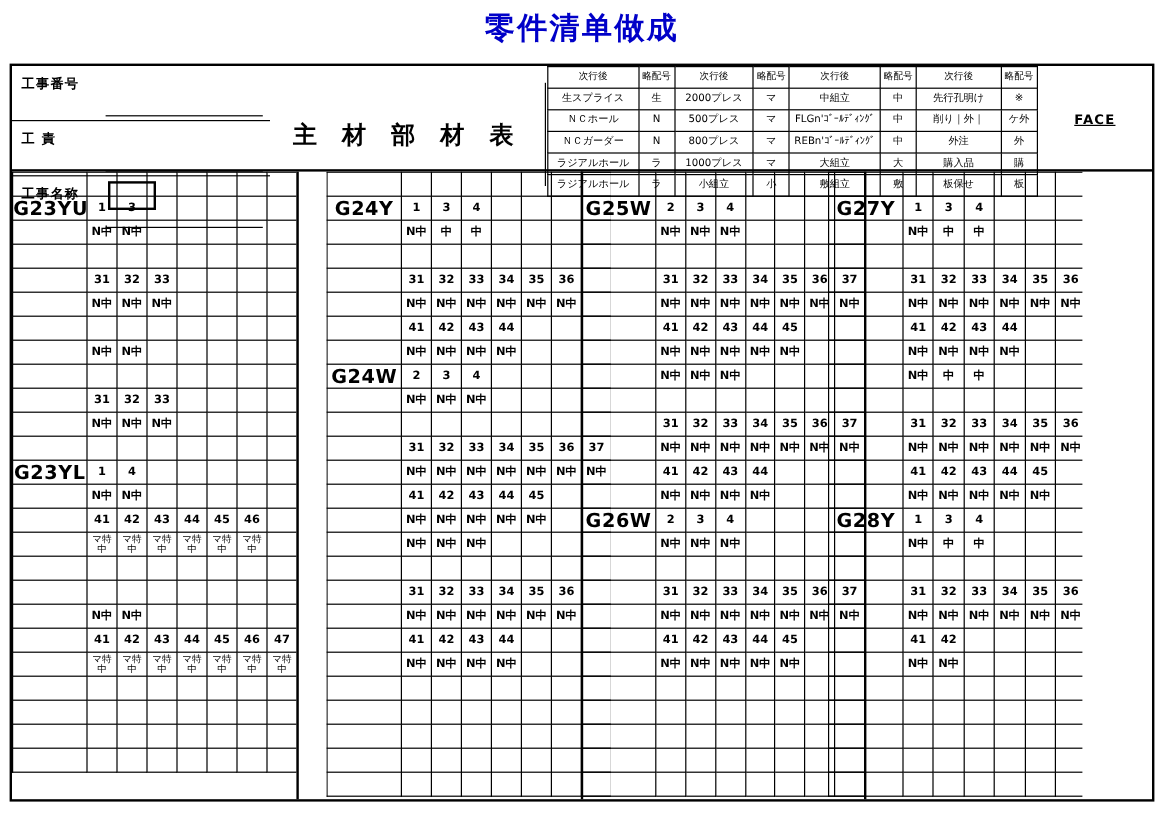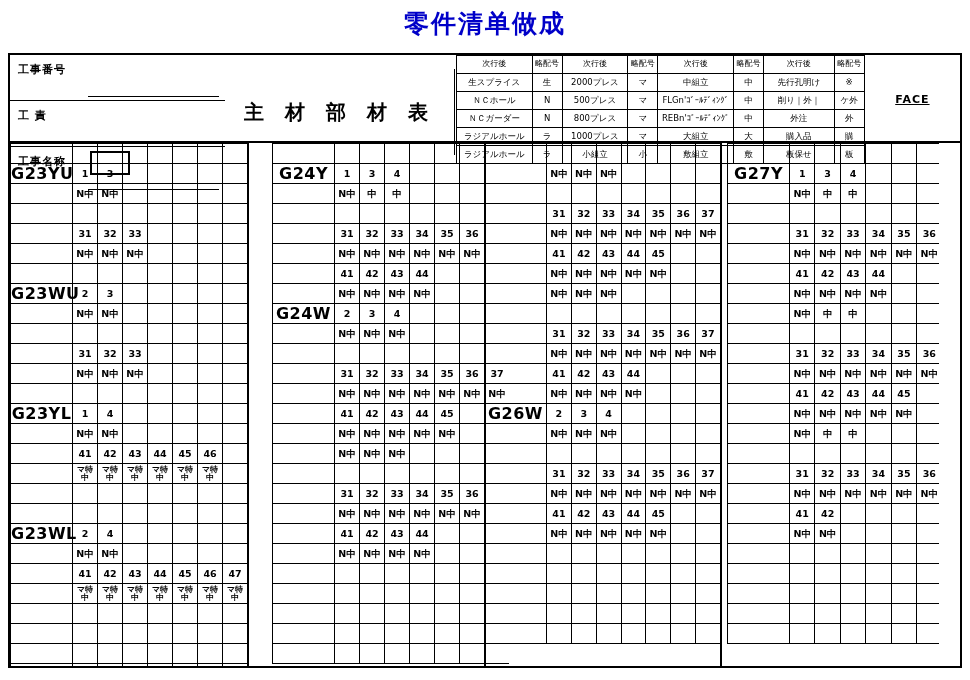--- a/index.html
+++ b/index.html
@@ -131,21 +131,21 @@
     font-family:"DejaVu Sans", sans-serif;
     padding:0;
     font-weight:bold;
     line-height:1;
   }
   table.gtab td.code{
     font-size:16px;
     letter-spacing:0.5px;
   }
   table.gtab td.empty{font-weight:normal;}
-  table.gtab td.small{font-size:8px;font-weight:bold;}
+  table.gtab td.small{font-size:8px;font-weight:normal;}
 </style>
 </head>
 <body>
 
 <div id="title">零件清单做成</div>
 
 <div id="sheet">
 
   <div id="header">
 
@@ -327,30 +327,20 @@
               <td class="empty"></td>
               <td class="empty"></td>
               <td class="empty"></td>
               <td class="empty"></td>
               <td class="empty"></td>
               <td class="empty"></td>
               <td class="empty"></td>
               <td class="empty"></td>
             </tr>
             <tr>
-              <td class="code">G23WU</td>
-              <td class="">2</td>
-              <td class="">3</td>
-              <td class="empty"></td>
-              <td class="empty"></td>
-              <td class="empty"></td>
-              <td class="empty"></td>
-              <td class="empty"></td>
-            </tr>
-            <tr>
               <td class="empty"></td>
               <td class="">N中</td>
               <td class="">N中</td>
               <td class="empty"></td>
               <td class="empty"></td>
               <td class="empty"></td>
               <td class="empty"></td>
               <td class="empty"></td>
             </tr>
             <tr>
@@ -440,30 +430,20 @@
               <td class="empty"></td>
               <td class="empty"></td>
               <td class="empty"></td>
               <td class="empty"></td>
               <td class="empty"></td>
             </tr>
             <tr>
               <td class="empty"></td>
               <td class="empty"></td>
               <td class="empty"></td>
-              <td class="empty"></td>
-              <td class="empty"></td>
-              <td class="empty"></td>
-              <td class="empty"></td>
-              <td class="empty"></td>
-            </tr>
-            <tr>
-              <td class="code">G23WL</td>
-              <td class="">2</td>
-              <td class="">4</td>
               <td class="empty"></td>
               <td class="empty"></td>
               <td class="empty"></td>
               <td class="empty"></td>
               <td class="empty"></td>
             </tr>
             <tr>
               <td class="empty"></td>
               <td class="">N中</td>
               <td class="">N中</td>
@@ -829,20 +809,30 @@
               <td class="empty"></td>
               <td class="empty"></td>
               <td class="empty"></td>
               <td class="empty"></td>
               <td class="empty"></td>
               <td class="empty"></td>
               <td class="empty"></td>
               <td class="empty"></td>
             </tr>
             <tr>
+              <td class="code">G25W</td>
+              <td class="">2</td>
+              <td class="">3</td>
+              <td class="">4</td>
+              <td class="empty"></td>
+              <td class="empty"></td>
+              <td class="empty"></td>
+              <td class="empty"></td>
+            </tr>
+            <tr>
               <td class="empty"></td>
               <td class="">N中</td>
               <td class="">N中</td>
               <td class="">N中</td>
               <td class="empty"></td>
               <td class="empty"></td>
               <td class="empty"></td>
               <td class="empty"></td>
             </tr>
             <tr>
@@ -1071,21 +1061,21 @@
               <td class="empty"></td>
               <td class="empty"></td>
               <td class="empty"></td>
               <td class="empty"></td>
               <td class="empty"></td>
               <td class="empty"></td>
             </tr>
           </tbody>
         </table>
       </div>
-      <div class="panel" style="left:717px;width:212px;">
+      <div class="panel" style="left:680px;width:212px;">
         <table class="gtab">
           <colgroup>
             <col style="width:62px">
             <col style="width:25.428571428571427px">
             <col style="width:25.428571428571427px">
             <col style="width:25.428571428571427px">
             <col style="width:25.428571428571427px">
             <col style="width:25.428571428571427px">
             <col style="width:25.428571428571427px">
             <col style="width:25.428571428571427px">
@@ -1225,20 +1215,30 @@
               <td class="empty"></td>
               <td class="">N中</td>
               <td class="">N中</td>
               <td class="">N中</td>
               <td class="">N中</td>
               <td class="">N中</td>
               <td class="empty"></td>
               <td class="empty"></td>
             </tr>
             <tr>
+              <td class="code">G28Y</td>
+              <td class="">1</td>
+              <td class="">3</td>
+              <td class="">4</td>
+              <td class="empty"></td>
+              <td class="empty"></td>
+              <td class="empty"></td>
+              <td class="empty"></td>
+            </tr>
+            <tr>
               <td class="empty"></td>
               <td class="">N中</td>
               <td class="">中</td>
               <td class="">中</td>
               <td class="empty"></td>
               <td class="empty"></td>
               <td class="empty"></td>
               <td class="empty"></td>
             </tr>
             <tr>

